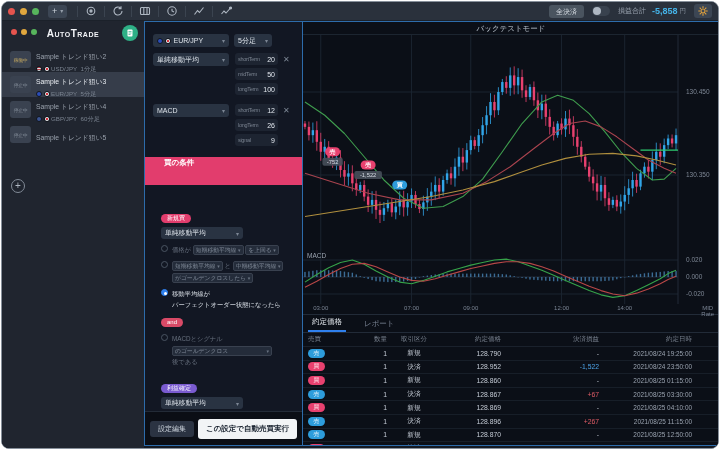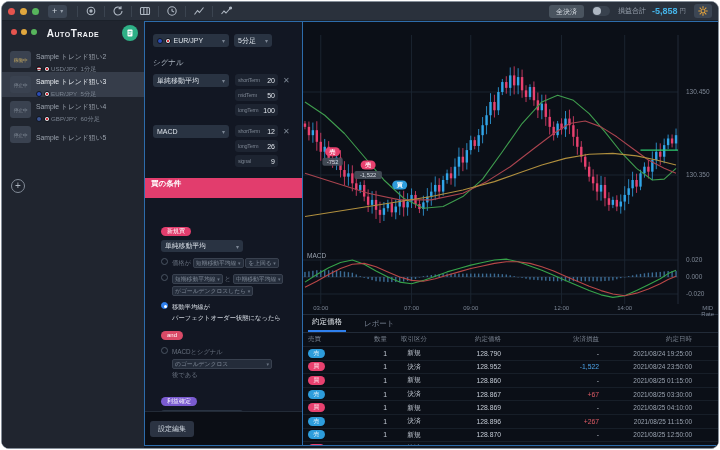--- a/index.html
+++ b/index.html
@@ -62,21 +62,21 @@
   #tf-select{width:38px;margin-left:5px;}
   #signal-label{color:#aab3bf;font-size:7.5px;margin-top:11px;}
   .ind-block{display:flex;margin-top:6px;align-items:flex-start;}
   .ind-select{width:76px;height:13px;}
   .chips{display:flex;flex-direction:column;margin-left:6px;width:43px;}
   .chip{height:12px;background:#1d2431;border-radius:3px;display:flex;align-items:center;padding:0 3px;margin-bottom:3px;}
   .chip .cl{color:#79828f;font-size:5.5px;letter-spacing:-.3px;}
   .chip .cv{margin-left:auto;color:#e2e7ee;font-size:7px;}
   .x-btn{color:#7c8694;font-size:8px;margin-left:5px;line-height:13px;}
 
-  .cond-bar{margin:8px -8px 16px -8px;height:20px;background:#e23d6d;color:#fff;font-size:7.5px;font-weight:bold;line-height:12px;padding-left:6px;}
+  .cond-bar{margin:8px -8px 16px -8px;height:28px;background:#e23d6d;color:#fff;font-size:7.5px;font-weight:bold;line-height:12px;padding-left:19px;}
   .cond-body{padding:5px 0 0 8px;}
   .pill{display:inline-block;height:9px;border-radius:4.5px;color:#fff;font-size:6px;line-height:9px;padding:0 6px;}
   .pill.pink{background:#e23d6d;}
   .pill.purple{background:#7a5bd0;}
   .pill.and{background:#d94a67;margin:4px 0 0 0;}
   .cond-select{width:82px;height:12px;margin-top:3px;background:#293342;border-radius:3px;display:flex;align-items:center;padding:0 4px;color:#dde3ea;font-size:6.8px;}
   .cond-select .chev{margin-left:auto;color:#7c8694;font-size:6px;}
   .radio-row{display:flex;margin-top:5px;}
   .radio{width:7px;height:7px;border:1px solid #4a5462;border-radius:50%;flex:none;margin:1px 4px 0 0;position:relative;}
   .radio.on{border-color:#2f80ed;background:#2f80ed;}
@@ -246,21 +246,20 @@
             <span class="flag eu"></span>
             <span class="flag jp" style="margin-right:3px"></span>
             <span>EUR/JPY</span>
                 <span class="chev">▾</span>
           </div>
           <div class="select" id="tf-select">
             <span>5分足</span>
                 <span class="chev">▾</span>
           </div>
         </div>
-        <div id="signal-label">シグナル</div>
         <div id="indicator-blocks">
               <div class="ind-block">
                 <div class="select ind-select">
                   <span>単純移動平均</span>
                   <span class="chev">▾</span>
                 </div>
                 <div class="chips">
                   <div class="chip">
                     <span class="cl">shortTerm</span>
                     <span class="cv">20</span>
@@ -368,24 +367,26 @@
 
           
 
           
 
           
         </div>
 
         <div id="panel-footer">
           <div id="edit-btn">設定編集</div>
+          <div id="run-btn">この設定で自動売買実行</div>
         </div>
       </div>
 
       <div id="chart-col">
+        <div id="mode-strip">バックテストモード</div>
         <svg id="main-chart-svg" width="416" height="214">
               <line x1="17.763157894736842" x2="17.763157894736842" y1="0" y2="214" stroke="#1b2430"></line>
               <line x1="108.55263157894737" x2="108.55263157894737" y1="0" y2="214" stroke="#1b2430"></line>
               <line x1="167.76315789473682" x2="167.76315789473682" y1="0" y2="214" stroke="#1b2430"></line>
               <line x1="258.55263157894734" x2="258.55263157894734" y1="0" y2="214" stroke="#1b2430"></line>
               <line x1="321.7105263157895" x2="321.7105263157895" y1="0" y2="214" stroke="#1b2430"></line>
               <line x1="0" x2="375" y1="57" y2="57" stroke="#1b2430"></line>
               <text x="383" y="59" fill="#7e8795" font-size="6.5">130.450</text>
               <line x1="0" x2="375" y1="140" y2="140" stroke="#1b2430"></line>
               <text x="383" y="142" fill="#7e8795" font-size="6.5">130.350</text>

